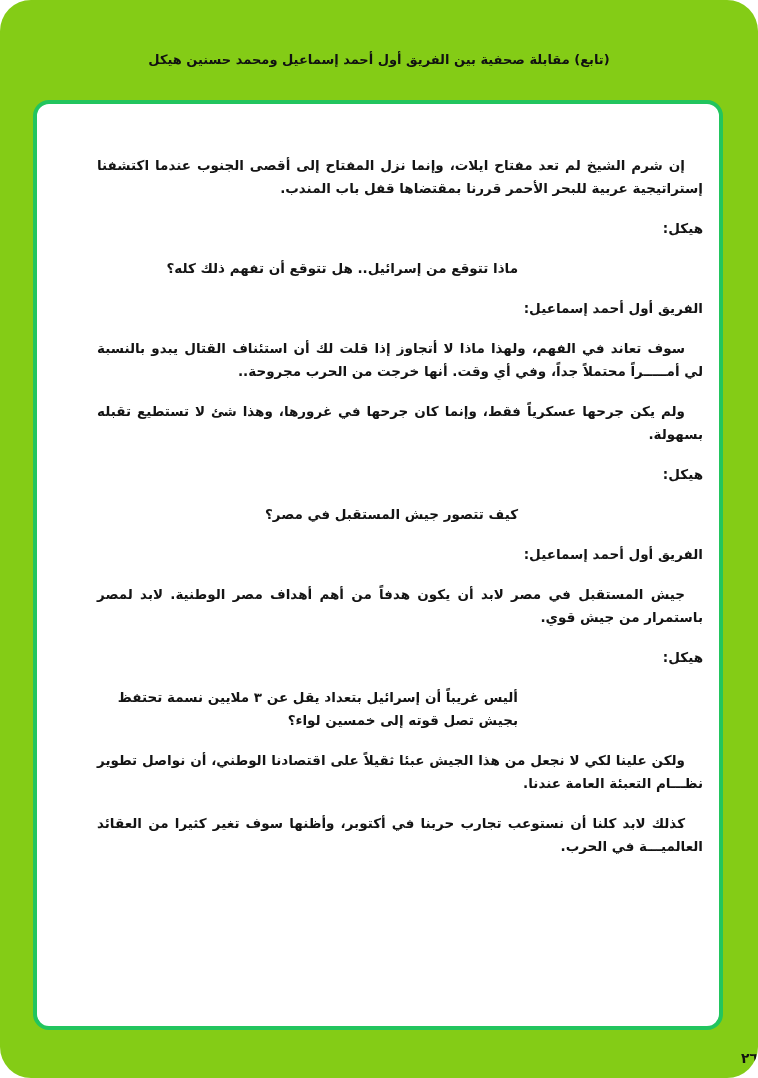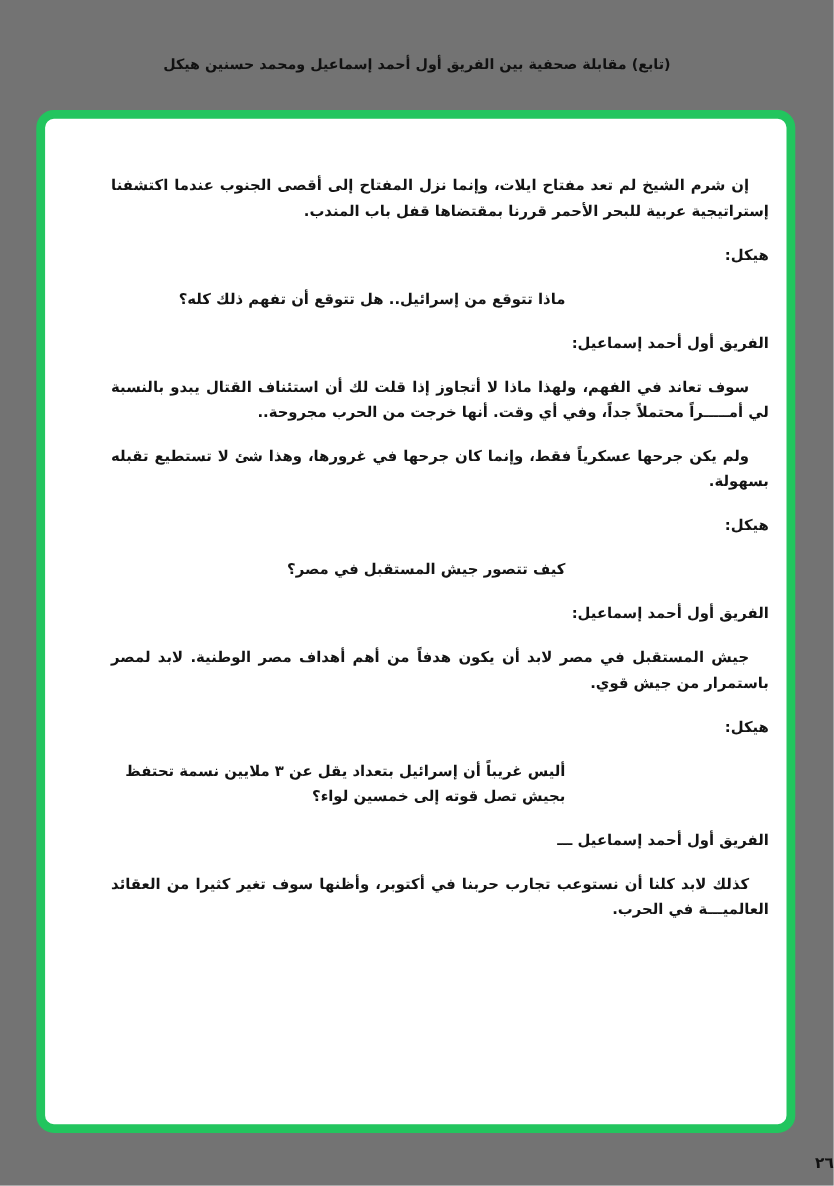--- a/index.html
+++ b/index.html
@@ -4,44 +4,45 @@
 <style>
   html, body {
     margin: 0;
     padding: 0;
     background: #ffffff;
   }
   .doc-page {
     position: relative;
     width: 758px;
     height: 1078px;
-    background: #737373;
+    background: #84cc16;
     font-family: "DejaVu Sans", sans-serif;
     direction: rtl;
     overflow: hidden;
     color: #1a1a1a;
+    border-radius: 31px;
   }
   .header-title {
     position: absolute;
     top: 52px;
     left: 0;
     right: 0;
     text-align: center;
     font-size: 13px;
     font-weight: bold;
     color: #111111;
   }
   .green-box {
     position: absolute;
     top: 100px;
     left: 33px;
     width: 690px;
     height: 930px;
     box-sizing: border-box;
-    border: 8px solid #22c55e;
+    border: 4px solid #22c55e;
     border-radius: 16px;
     padding: 50px 16px 0 60px;
     background: #ffffff;
   }
   .block {
     margin: 0 0 17px 0;
     font-size: 13.5px;
     font-weight: bold;
     line-height: 23px;
     color: #141414;
@@ -95,23 +96,23 @@
     <p class="block question">كيف تتصور جيش المستقبل في مصر؟</p>
 
     <p class="block speaker">الفريق أول أحمد إسماعيل:</p>
 
     <p class="block para">جيش المستقبل في مصر لابد أن يكون هدفاً من أهم أهداف مصر الوطنية. لابد لمصر باستمرار من جيش قوي.</p>
 
     <p class="block speaker">هيكل:</p>
 
     <p class="block question">أليس غريباً أن إسرائيل بتعداد يقل عن ٣ ملايين نسمة تحتفظ بجيش تصل قوته إلى خمسين لواء؟</p>
 
-    <p class="block speaker">الفريق أول أحمد إسماعيل ـــ</p>
 
 
+    <p class="block para">ولكن علينا لكي لا نجعل من هذا الجيش عبئا ثقيلاً على اقتصادنا الوطني، أن نواصل تطوير نظـــام التعبئة العامة عندنا.</p>
 
     <p class="block para">كذلك لابد كلنا أن نستوعب تجارب حربنا في أكتوبر، وأظنها سوف تغير كثيرا من العقائد العالميـــة في الحرب.</p>
 
   </div>
 
   <div class="page-number">٢٦</div>
 
 </div>
 
 </body></html>

